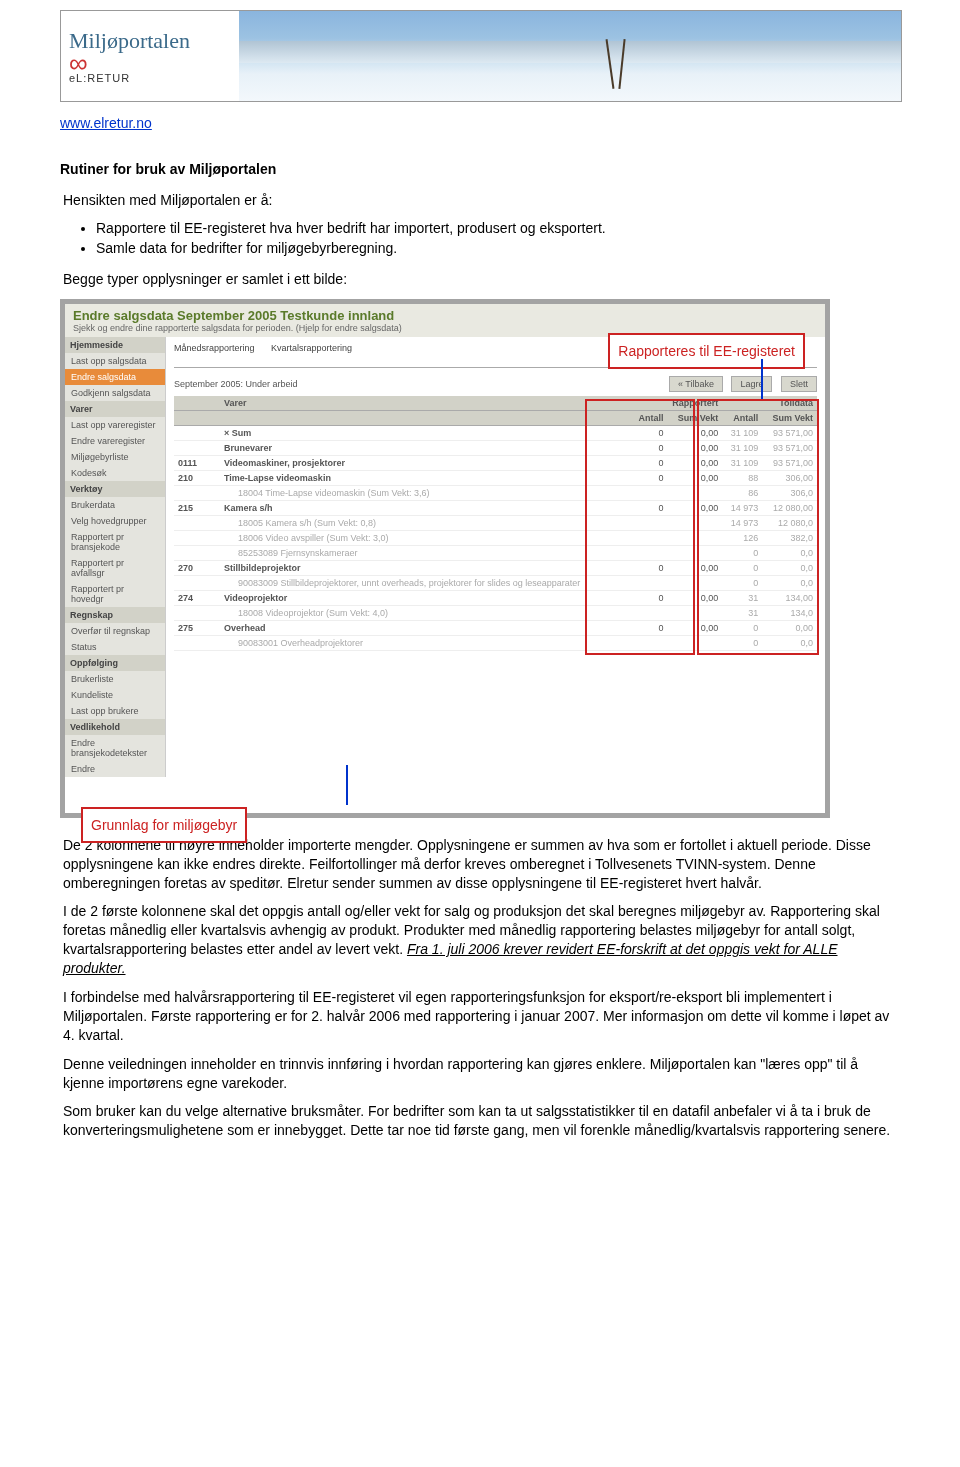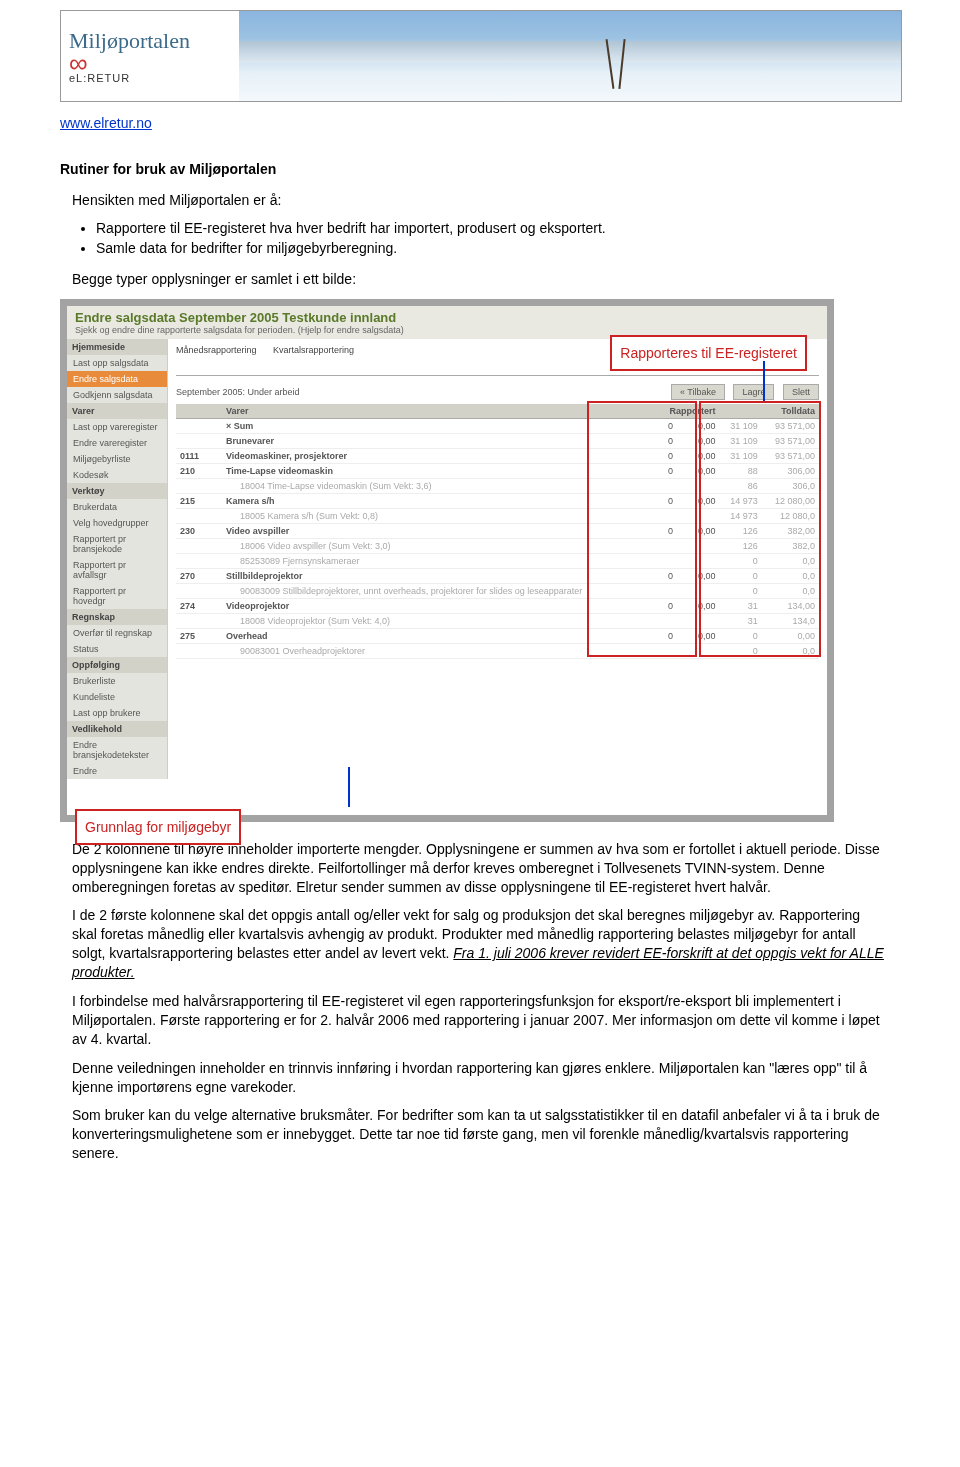--- a/index.html
+++ b/index.html
@@ -10,50 +10,50 @@
   .infinity{font-size:26px;color:#c33;line-height:18px}
   .elretur-label{font-size:11px;color:#333;letter-spacing:1px}
   .photo{flex:1;background:linear-gradient(180deg,#8ab5de 0%,#9cc2e2 30%,#cfe3f1 55%,#e8f1f8 70%,#f3f8fc 100%);position:relative}
   .mountain{position:absolute;left:0;top:30px;width:100%;height:22px;background:linear-gradient(180deg,#b0c4d4,#dde9f2)}
   .sticks{position:absolute;left:55%;top:28px;width:30px;height:50px}
   .sticks::before,.sticks::after{content:"";position:absolute;top:0;width:2px;height:50px;background:#4a3b2a}
   .sticks::before{left:6px;transform:rotate(-8deg)}
   .sticks::after{left:18px;transform:rotate(6deg)}
   .site-link{color:#0033cc;text-decoration:underline;font-size:14px}
   h1.title{font-size:14px;font-weight:bold;color:#000;margin:30px 0 14px 0}
-  p{margin:10px 12px;line-height:1.35}
+  p{margin:10px 3px;line-height:1.35}
   ul.bul{margin:4px 0 14px 36px;padding:0}
   ul.bul li{margin:4px 0}
   .italic-underline{font-style:italic;text-decoration:underline}
 
   
-  .shot{border:7px solid #a3a3a3;width:760px;margin:6px 0 18px 0;background:#fff;font-size:10px;color:#555}
+  .shot{border:5px solid #a3a3a3;width:760px;margin:6px 0 18px 0;background:#fff;font-size:10px;color:#555}
   .shot-top{background:#e9e9e1;padding:4px 8px;font-size:11px}
   .shot-top .ttl{color:#5a7a2a;font-weight:bold;font-size:13px}
   .shot-top .hint{color:#666;font-size:9px}
   .shot-body{display:flex}
   .shot-side{width:100px;background:#e4e4de;border-right:1px solid #ccc}
   .shot-side .grp{background:#d2d2c8;color:#444;font-size:9px;font-weight:bold;padding:3px 5px}
   .shot-side .itm{padding:3px 6px;font-size:9px;color:#555}
   .shot-side .itm.active{background:#e88b3a;color:#fff}
   .shot-main{flex:1;padding:6px 8px;position:relative}
-  .tabbar{border-bottom:1px solid #aaa;padding-bottom:20px;margin-bottom:8px;font-size:9px;color:#444}
+  .tabbar{border-bottom:1px solid #aaa;padding-bottom:14px;margin-bottom:8px;font-size:9px;color:#444}
   .tabbar span{margin-right:14px}
   .period-row{display:flex;justify-content:space-between;align-items:center;margin-bottom:4px;font-size:9px}
   .period-row .btns span{display:inline-block;background:#d8d8ce;border:1px solid #aaa;padding:2px 8px;margin-left:6px;font-size:9px}
   .table{width:100%;border-collapse:collapse;font-size:9px}
   .table th{background:#d2d2c8;text-align:left;padding:2px 4px;border-bottom:1px solid #aaa;font-weight:bold}
   .table td{padding:2px 4px;border-bottom:1px solid #eee}
   .table .r{text-align:right}
   .table .c{text-align:right}
   .table .g{color:#aaa}
   .table .bold{font-weight:bold}
   .callout{position:absolute;border:2px solid #c22;background:#fff;padding:8px 8px;font-size:14px;color:#c22}
   .call-top{top:-4px;right:20px}
-  .call-bot{left:8px;bottom:-30px}
+  .call-bot{left:16px;bottom:-30px}
   .redbox{position:absolute;border:2px solid #c22}
   .arrow{position:absolute;width:2px;background:#0033cc}
   .arrow::after{content:"";position:absolute;left:-4px;width:0;height:0;border:5px solid transparent}
 </style>
 </head>
 <body>
 
 <div class="page">
 
   
@@ -130,20 +130,28 @@
           </span>
         </div>
         <table class="table" id="shot-table">
           <thead>
             <tr>
               <th style="width:38px"></th>
               <th>Varer</th>
               <th class="c" colspan="2">Rapportert</th>
               <th class="c" colspan="2">Tolldata</th>
             </tr>
+            <tr>
+              <th></th>
+                <th></th>
+              <th class="r">Antall</th>
+              <th class="r">Sum Vekt</th>
+              <th class="r">Antall</th>
+              <th class="r">Sum Vekt</th>
+            </tr>
           </thead>
           <tbody id="shot-tbody">
               <tr>
                 <td class="bold"></td>
                 <td class="bold" style="">× Sum</td>
                 <td class="r ">0</td>
                 <td class="r ">0,00</td>
                 <td class="r g">31 109</td>
                 <td class="r g">93 571,00</td>
               </tr>
@@ -187,28 +195,20 @@
                 <td class="r g">14 973</td>
                 <td class="r g">12 080,00</td>
               </tr>
               <tr>
                 <td class="g"></td>
                 <td class="g" style="padding-left:18px">18005 Kamera s/h  (Sum Vekt: 0,8)</td>
                 <td class="r g"></td>
                 <td class="r g"></td>
                 <td class="r g">14 973</td>
                 <td class="r g">12 080,0</td>
-              </tr>
-              <tr>
-                <td class="bold">230</td>
-                <td class="bold" style="">Video avspiller</td>
-                <td class="r ">0</td>
-                <td class="r ">0,00</td>
-                <td class="r g">126</td>
-                <td class="r g">382,00</td>
               </tr>
               <tr>
                 <td class="g"></td>
                 <td class="g" style="padding-left:18px">18006 Video avspiller  (Sum Vekt: 3,0)</td>
                 <td class="r g"></td>
                 <td class="r g"></td>
                 <td class="r g">126</td>
                 <td class="r g">382,0</td>
               </tr>
               <tr>

